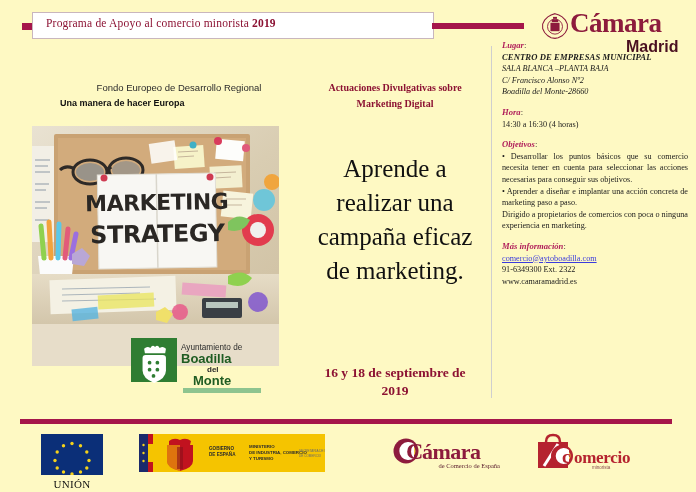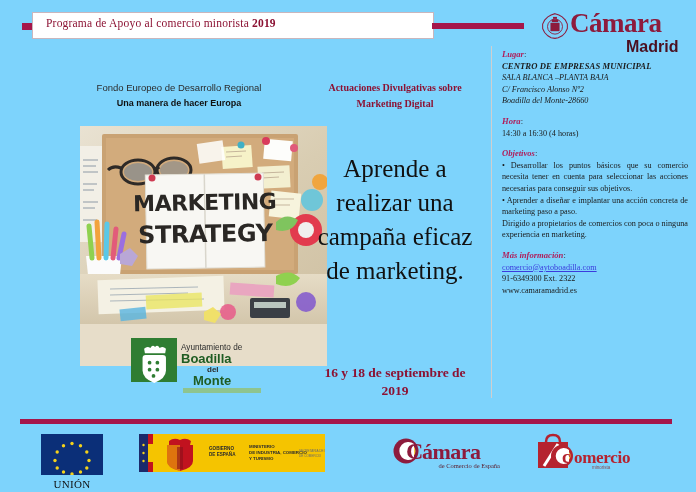--- a/index.html
+++ b/index.html
@@ -3,21 +3,21 @@
 <meta charset="utf-8">
 <style>
   html,body{margin:0;padding:0;}
   body{
     width:696px;height:492px;
     background:#ffffff;
     font-family:"Liberation Serif", serif;
     overflow:hidden;
     position:relative;
   }
-  .poster{position:absolute;inset:0;background:#7dd3fc;}
+  .poster{position:absolute;inset:0;background:#fef9c3;}
 
   
   .hdr-tick{position:absolute;left:22px;top:23px;width:13px;height:7px;background:#a5164a;}
   .hdr-box{position:absolute;left:32px;top:12px;width:400px;height:25px;border:1px solid #c9b6bd;background:#fff;}
   .hdr-box-text{
     position:absolute;left:46px;top:17px;width:380px;
     font-size:11.5px;color:#8c1233;letter-spacing:.2px;
     font-family:"Liberation Serif", serif;
   }
   .hdr-box-text b{font-weight:bold;color:#8c1233;}
@@ -27,46 +27,46 @@
   .camara-top{position:absolute;left:540px;top:8px;width:150px;height:46px;}
   .cm-seal{position:absolute;left:2px;top:5px;width:26px;height:26px;}
   .cm-word{position:absolute;left:30px;top:0px;font-size:27px;line-height:30px;
     color:#8d1b3d;font-family:"Liberation Serif", serif;font-weight:bold;letter-spacing:-.5px;}
   .cm-madrid{position:absolute;left:86px;top:30px;font-size:16px;font-weight:bold;color:#4a1020;
     font-family:Liberation Sans, sans-serif;}
 
   
   .feder1{position:absolute;left:60px;top:82px;width:238px;text-align:center;
     font-family:"Liberation Sans", sans-serif;font-size:9.5px;color:#2b2b2b;}
-  .feder2{position:absolute;left:60px;top:98px;width:238px;text-align:center;
+  .feder2{position:absolute;left:60px;top:98px;width:238px;
     font-family:"Liberation Sans", sans-serif;font-size:9px;font-weight:bold;color:#111;}
 
   
   .photo{position:absolute;left:32px;top:126px;width:247px;height:240px;overflow:hidden;
-    background:#e7ddc9;margin-left:48px;}
+    background:#e7ddc9;}
   .photo svg{display:block;}
 
   
   .boadilla{position:absolute;left:86px;top:338px;width:140px;height:56px;margin-left:45px;}
 
   
   .act{position:absolute;left:292px;top:80px;width:206px;text-align:center;
     font-size:10px;font-weight:bold;color:#8c1233;line-height:16px;
     font-family:"Liberation Serif", serif;}
   .claim{position:absolute;left:284px;top:152px;width:222px;text-align:center;
     font-size:25px;line-height:34px;color:#111;font-family:"Liberation Serif", serif;}
   .dates{position:absolute;left:284px;top:364px;width:222px;text-align:center;
     font-size:13.5px;font-weight:bold;color:#8c1233;line-height:18px;
     font-family:"Liberation Serif", serif;}
 
   
   .vdiv{position:absolute;left:491px;top:46px;width:1px;height:352px;background:#cfcfcf;}
 
   
-  .info{position:absolute;left:502px;top:49px;width:186px;
+  .info{position:absolute;left:502px;top:40px;width:186px;
     font-family:"Liberation Serif", serif;font-size:8.2px;color:#1b1b1b;line-height:11.6px;}
   .info .lab{color:#b01e5a;font-style:italic;font-weight:bold;font-size:8.6px;}
   .info .lab .pl{color:#1b1b1b;font-style:normal;font-weight:normal;}
   .info .bold-it{font-weight:bold;font-style:italic;font-size:8.6px;letter-spacing:.1px;}
   .info .it{font-style:italic;}
   .info p{margin:0;}
   .blk{margin-bottom:9px;}
   .just{text-align:justify;}
   .mail{color:#3b3bdd;text-decoration:underline;}
 

